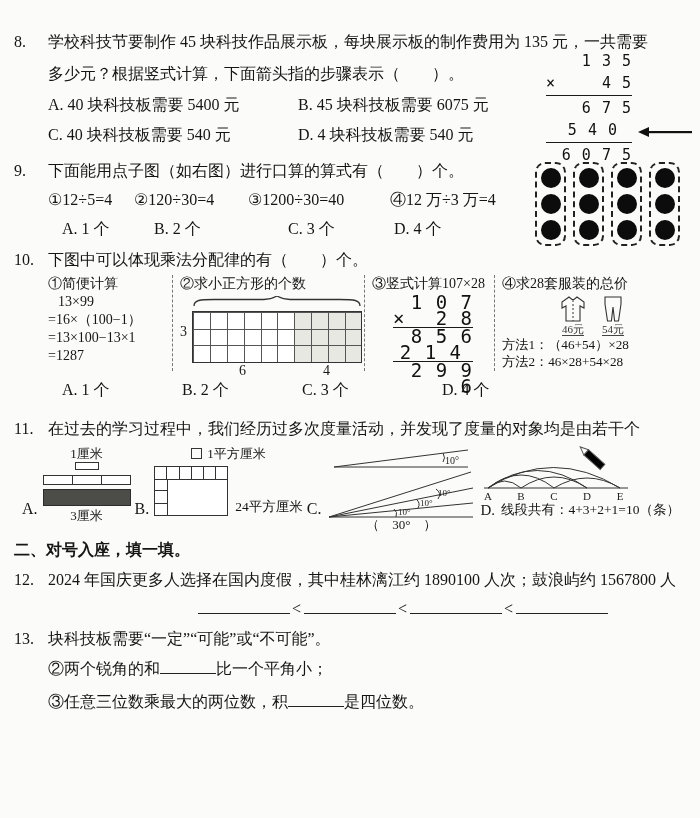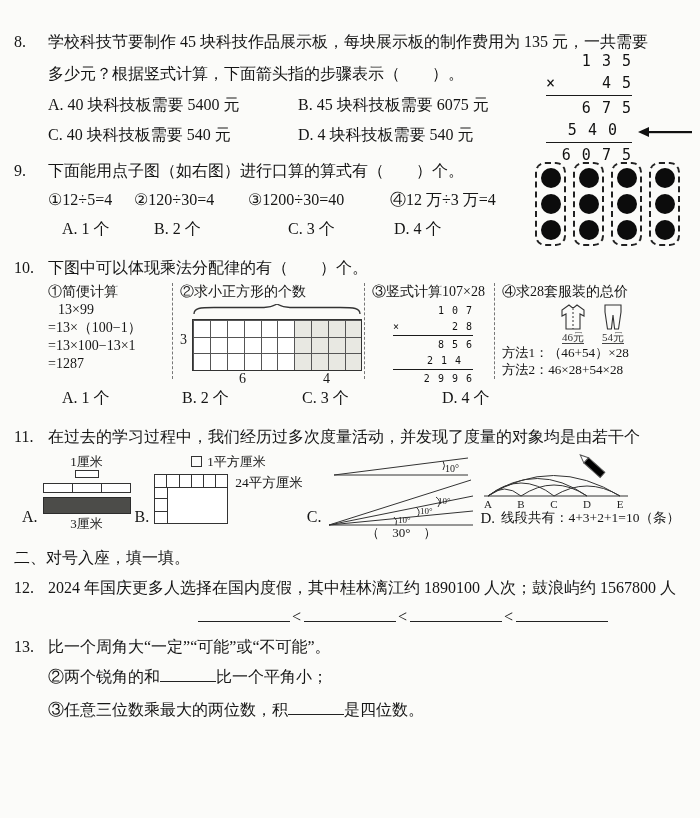--- a/index.html
+++ b/index.html
@@ -36,21 +36,21 @@
   .abcd{display:flex;line-height:29px;padding-left:14px}
   .abcd .w1{flex:none;width:92px}
   .abcd .w2{flex:none;width:134px}
   .abcd .w3{flex:none;width:106px}
   .dots{position:absolute;right:4px;top:6px;display:flex;gap:7px}
   .dotcol{box-sizing:border-box;width:31px;height:84px;border:2px dashed #222;border-radius:10px;
           display:flex;flex-direction:column;align-items:center;justify-content:space-between;padding:4px 0}
   .dot{width:20px;height:20px;border-radius:50%;background:#0c0c0c}
 
   
-  .q10{margin-top:12px}
+  .q10{margin-top:4px}
   .q10 .line,.q10 .qnum{line-height:26px}
   .panels{display:flex;margin-top:2px;height:96px}
   .panel{box-sizing:border-box;font-size:14px}
   .panel .ptitle{line-height:18px;white-space:nowrap}
   .p1{flex:none;width:124px}
   .p2{flex:none;width:192px}
   .p3{flex:none;width:130px}
   .p4{flex:none;width:188px}
   .p2,.p3,.p4{border-left:1px dashed #777;padding-left:7px}
   .p1 .cl{line-height:18px;white-space:nowrap}
@@ -58,21 +58,21 @@
   .p2body{display:flex;margin-top:2px}
   .p2side{width:12px;line-height:52px;margin-top:11px}
   .sqgrid{position:relative;box-sizing:border-box;width:170px;height:52px;border:1px solid #333;background:#fff}
   .shade{position:absolute;left:101px;top:0;right:0;bottom:0;background:#e8e8e2}
   .glines{position:absolute;left:0;top:0;right:0;bottom:0;
     background-image:repeating-linear-gradient(to right,#555 0 1px,transparent 1px 16.9px),
                      repeating-linear-gradient(to bottom,#555 0 1px,transparent 1px 16.6px)}
   .p2labels{display:flex;width:170px;line-height:15px}
   .p2labels .lb1{width:101px;text-align:center}
   .p2labels .lb2{width:67px;text-align:center}
-  .p3calc{width:80px;margin:2px auto 0;font-size:10px}
+  .p3calc{width:80px;margin:2px auto 0;font-size:19px}
   .p3calc .row{line-height:15.5px}
   .p3calc .shift{padding-right:11px}
   .p4 .clothes{display:flex;justify-content:center;gap:16px;margin:2px 0 0}
   .cloth{display:flex;flex-direction:column;align-items:center}
   .price{font-size:11px;line-height:12px;border-bottom:1px solid #444;color:#333}
   .p4 .mline{line-height:17px;font-size:13.2px;white-space:nowrap}
   .q10opts{margin-top:4px}
   .q10opts .w1,.q10opts .w2{width:120px}
   .q10opts .w3{width:140px}
 
@@ -84,37 +84,37 @@
   .glabel{align-self:flex-end;margin:0 5px 14px 0}
   .gstack{display:flex;flex-direction:column;align-items:center}
   .smalltxt{font-size:13px;line-height:15px;white-space:nowrap}
   .aunit{box-sizing:border-box;width:24px;height:8px;border:1px solid #333;background:#fff;margin:1px 0 5px}
   .aseg{box-sizing:border-box;display:flex;width:88px;height:10px;border:1px solid #333;background:#fff}
   .aseg i{flex:1;border-right:1px solid #333}
   .aseg i:last-child{border-right:none}
   .abar{box-sizing:border-box;width:88px;height:17px;background:#4c4c49;border:1px solid #2c2c2c;margin:4px 0 2px}
   .bunitlab{display:flex;align-items:center;margin-bottom:5px}
   .sq{box-sizing:border-box;width:11px;height:11px;border:1.5px solid #333;display:inline-block;margin-right:5px}
-  .bbody{display:flex;align-items:flex-start}
+  .bbody{display:flex;align-items:flex-end}
   .bbox{position:relative;box-sizing:border-box;width:74px;height:50px;border:1.2px solid #333;background:#fff}
   .btop{position:absolute;top:0;left:0;right:0;height:12px;border-bottom:1px solid #333;display:flex}
   .btop i{flex:1;border-right:1px solid #333}
   .btop i:last-child{border-right:none}
   .bleft{position:absolute;top:12px;left:0;width:12px;bottom:0;border-right:1px solid #333;display:flex;flex-direction:column}
   .bleft i{flex:1;border-bottom:1px solid #333}
   .bleft i:last-child{border-bottom:none}
   .btot{margin-left:7px;font-size:13.5px;white-space:nowrap}
   .cstack svg{display:block}
   .csum{font-size:13px;line-height:14px;text-align:left}
   .dgroup{display:flex;flex-direction:column;align-items:flex-start}
   .drow{display:flex;line-height:16px;font-size:13.5px;white-space:nowrap}
   .drow .dl{margin-right:6px;font-size:15px}
 
   
-  .sec{font-weight:normal;line-height:24px;margin-top:6px;padding-left:2px}
+  .sec{font-weight:bold;line-height:24px;margin-top:6px;padding-left:2px}
 
   
   .q12{margin-top:2px}
   .q12 .line,.q12 .qnum{line-height:32px}
   .orderrow{line-height:26px;padding-left:150px;letter-spacing:1px}
   .blank12{display:inline-block;width:92px;border-bottom:1.6px solid #222;height:15px;vertical-align:baseline}
   .lt{margin:0 2px}
 
   
   .q13{margin-top:4px}
@@ -204,21 +204,21 @@
   </div>
 
   <div class="q q10">
     <span class="qnum">10.</span>
     <div class="qbody">
       <div class="line">下图中可以体现乘法分配律的有（　　）个。</div>
       <div class="panels">
         <div class="panel p1">
           <div class="ptitle">①简便计算</div>
           <div class="cl ind">13×99</div>
-          <div class="cl">=13×（100−1）</div>
+          <div class="cl">=16×（100−1）</div>
           <div class="cl">=13×100−13×1</div>
           <div class="cl">=1287</div>
         </div>
         <div class="panel p2">
           <div class="ptitle">②求小正方形的个数</div>
           <div class="p2body">
             <span class="p2side">3</span>
             <div class="p2stack">
               <svg width="170" height="11">
                 <path d="M2,10 C2,4 8,3.5 22,3.5 L72,3.5 C80,3.5 83,1 85,0 C87,1 90,3.5 98,3.5 L148,3.5 C162,3.5 168,4 168,10" stroke-width="1.3"></path>
@@ -385,21 +385,21 @@
       <div class="line">2024 年国庆更多人选择在国内度假，其中桂林漓江约 1890100 人次；鼓浪屿约 1567800 人</div>
       <div class="orderrow">
         <span class="blank12"></span><span class="lt">&lt;</span><span class="blank12"></span><span class="lt">&lt;</span><span class="blank12"></span><span class="lt">&lt;</span><span class="blank12"></span>
       </div>
     </div>
   </div>
 
   <div class="q q13">
     <span class="qnum">13.</span>
     <div class="qbody">
-      <div class="line">比一个周角大“一定”“可能”或“不可能”。</div>
+      <div class="line">块科技板需要“一定”“可能”或“不可能”。</div>
       <div class="item13">
         <span>②两个锐角的和</span><span class="blank13"></span><span>比一个平角小；</span>
       </div>
       <div class="item13">
         <span>③任意三位数乘最大的两位数，积</span><span class="blank13"></span><span>是四位数。</span>
       </div>
       <div class="item13">
         
       </div>
     </div>

